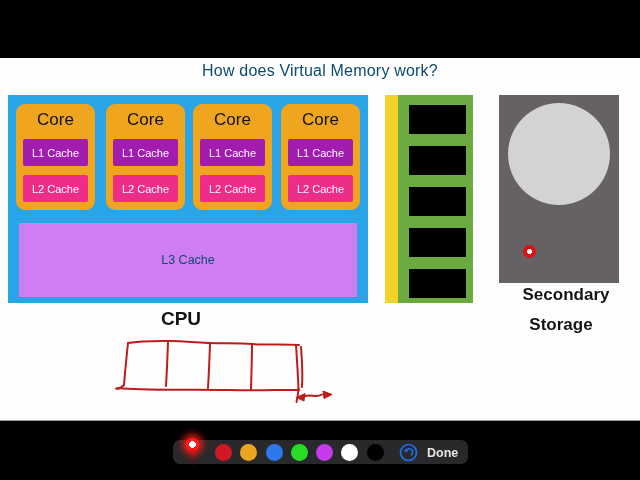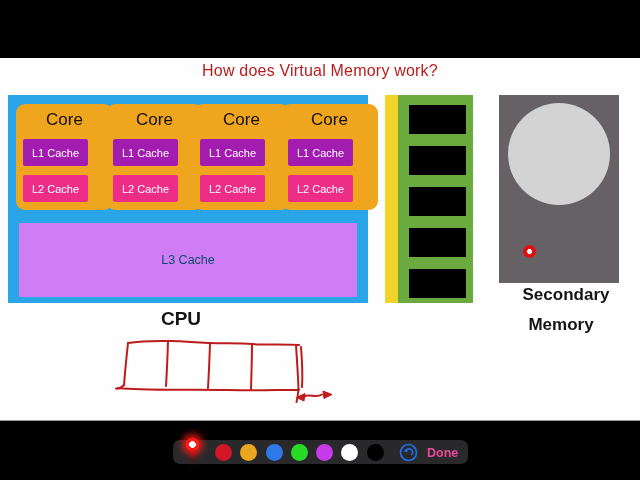--- a/index.html
+++ b/index.html
@@ -2,24 +2,24 @@
 <html><head>
 <meta charset="utf-8">
 <style>
   html,body{margin:0;padding:0;background:#000;}
   #stage{position:relative;width:640px;height:480px;background:#000;overflow:hidden;
          font-family:"Liberation Sans",sans-serif;}
   
   #canvas{position:absolute;left:0;top:58px;width:640px;height:362px;background:#fefefe;
           border-bottom:1px solid #9a9a9a;}
   .title{position:absolute;left:0;top:4px;width:640px;text-align:center;
-         font-size:16px;color:#b91c1c;letter-spacing:.2px;}
+         font-size:16px;color:#0c4a6e;letter-spacing:.2px;}
   
   .chip{position:absolute;left:8px;top:37px;width:360px;height:208px;background:#2AA5E8;}
-  .core{position:absolute;top:9px;width:79px;height:106px;background:#F0A51E;border-radius:9px;padding-left:18px;}
+  .core{position:absolute;top:9px;width:79px;height:106px;background:#F0A51E;border-radius:9px;}
   .core-0{left:8px}.core-1{left:98px}.core-2{left:185px}.core-3{left:273px}
   .core-name{position:absolute;top:6px;left:0;width:100%;text-align:center;
              font-size:17px;color:#101010;}
   .l1,.l2{position:absolute;left:7px;width:65px;height:27px;border-radius:2px;
           display:flex;align-items:center;justify-content:center;
           color:#fff;font-size:11px;}
   .l1{top:35px;background:#a21caf;}
   .l2{top:71px;background:#EE2D88;}
   .l3{position:absolute;left:11px;top:128px;width:338px;height:74px;background:#CF7DF2;
       display:flex;align-items:center;justify-content:center;color:#0c4a6e;font-size:12.5px;}
@@ -52,21 +52,21 @@
   .pen-glow{position:absolute;left:1px;top:1px;width:15px;height:15px;border-radius:50%;
             background:radial-gradient(circle,#ffffff 0 3.4px,#ff1a1a 3.5px 60%,rgba(255,0,0,.55) 75%,rgba(255,0,0,0) 100%);
             box-shadow:0 0 7px 3px rgba(255,30,20,.85);}
   .pen-stem{position:absolute;left:5.5px;top:13px;width:6px;height:21px;
             background:linear-gradient(#e01212,rgba(120,0,0,.25),rgba(0,0,0,0));
             filter:blur(.8px);border-radius:3px;}
   .swatches{position:absolute;left:215px;top:444px;display:flex;gap:8.3px;}
   .dot{width:17px;height:17px;border-radius:50%;}
   .undo{position:absolute;left:399px;top:443px;width:19px;height:19px;}
   .done{position:absolute;left:427px;top:446px;width:42px;font-size:12.5px;font-weight:bold;
-        color:#ec4899;}
+        color:#e5e5e5;}
 </style>
 </head>
 <body>
 
 <div id="stage">
 
   <div id="canvas">
 
     <div class="title">How does Virtual Memory work?</div>
 
@@ -104,21 +104,21 @@
           <div class="ram-chip"></div>
           <div class="ram-chip"></div>
         </div>
     </div>
 
     <div class="hdd">
       <div class="platter"></div>
       <div class="led"></div>
     </div>
     <div class="lbl lbl-sec1">Secondary</div>
-    <div class="lbl lbl-sec2">Memory</div>
+    <div class="lbl lbl-sec2">Storage</div>
 
     <svg class="sketch" width="240" height="80" viewBox="0 0 240 80">
       <path d="M20,11 C35,8.5 50,9 62,9 S90,10.5 102,11 S132,11 144,12 S180,12 191,13"></path>
       <path d="M20,11 C18.5,25 17,40 16,53"></path>
       <path d="M16,53 C13.5,55.5 10,57 8,56.5"></path>
       <path d="M10,56 C40,59 80,57 120,58 S170,57.5 191,58"></path>
       <path d="M188,13 C189,28 190,43 190.5,57"></path>
       <path d="M193,15 C194,28 195,40 194,55"></path>
       <path d="M190.5,57 C190,62 189.5,66 188.5,70"></path>
       <path d="M60,10 C59.5,24 59,38 58,54"></path>

